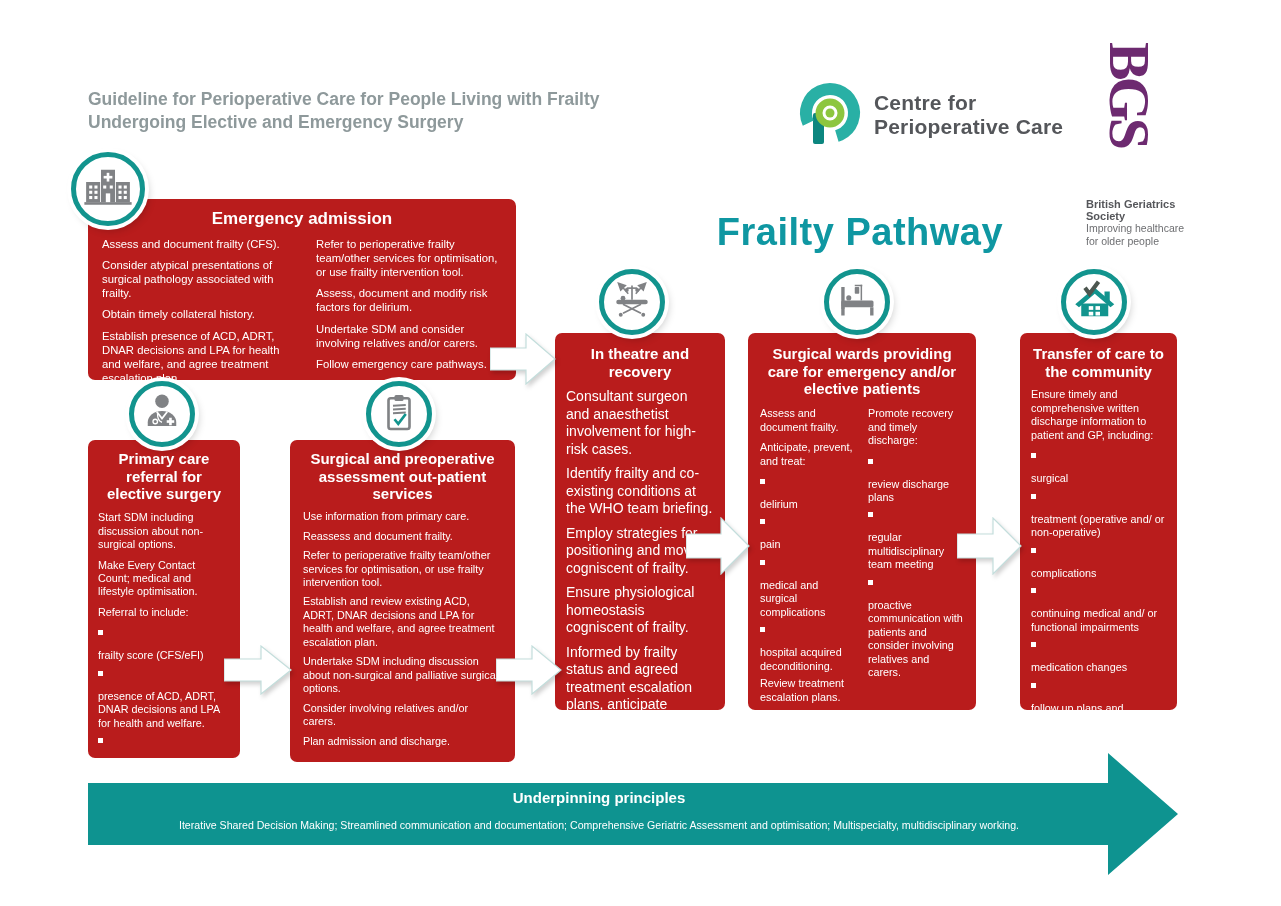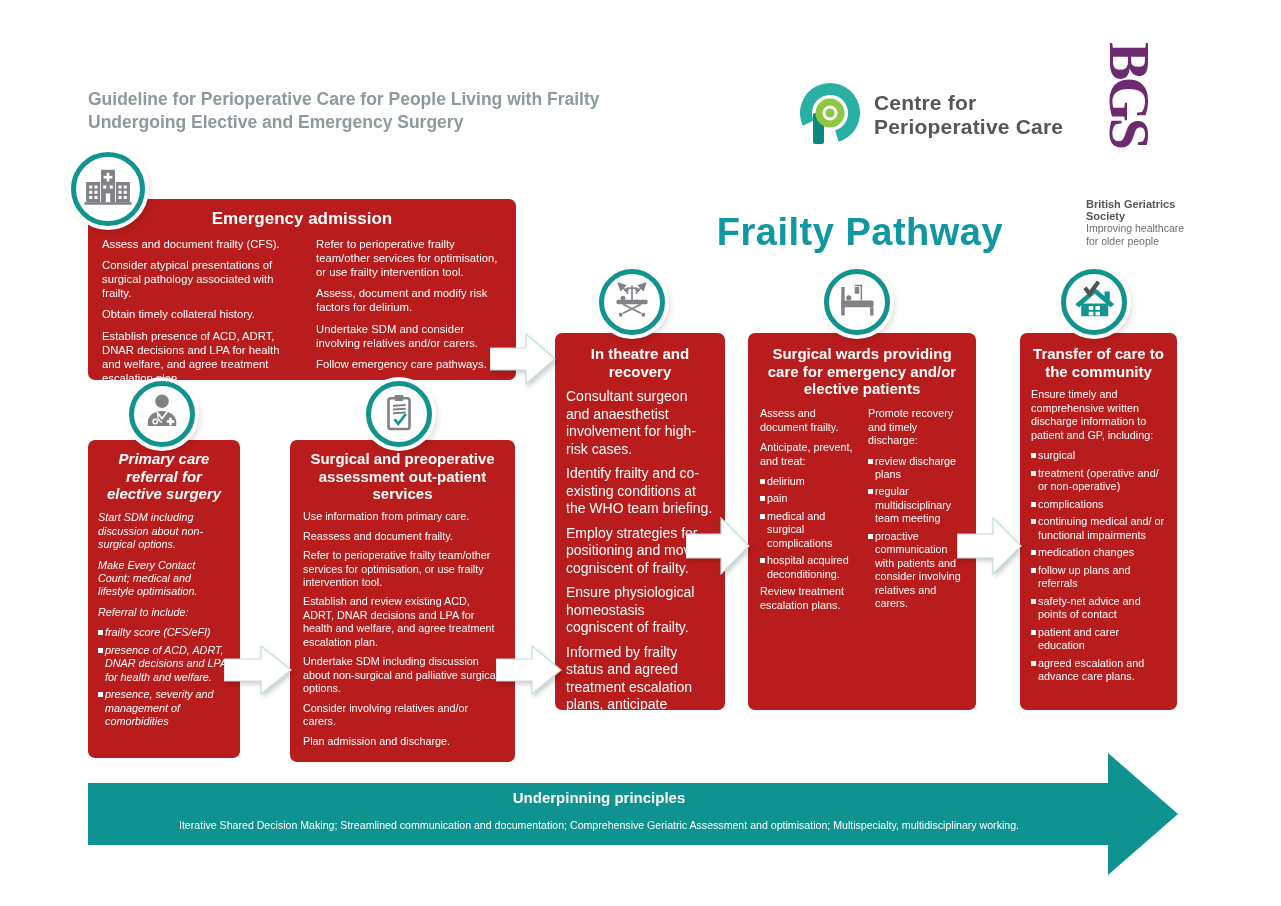--- a/index.html
+++ b/index.html
@@ -29,29 +29,29 @@
 
   .pathway-title {
     left:660px; top:211px; width:400px; text-align:center;
     font-size:38px; font-weight:bold; color:#0f97a2; letter-spacing:0.5px;
   }
 
   
   .tbox { background:#b91c1c; border-radius:7px; color:#ffffff; }
   .tbox-title { font-weight:bold; text-align:center; line-height:1.18; }
   .tbox p { line-height:1.25; margin-bottom:7px; }
-  .bullet { display:flex; gap:2px; line-height:1.25; margin-bottom:4px; }
+  .bullet { display:flex; gap:14px; line-height:1.25; margin-bottom:4px;flex-direction:column; }
   .sq { flex:0 0 auto; width:5px; height:5px; background:#ffffff; margin-top:4px; }
 
   .box-emergency { left:88px; top:199px; width:428px; height:181px; padding:10px 14px 6px; }
   .box-emergency .tbox-title { font-size:17px; margin-bottom:8px; }
   .box-emergency .cols { display:flex; gap:28px; }
   .box-emergency .col { flex:1; font-size:11.3px; }
 
-  .box-primary { left:88px; top:440px; width:152px; height:318px; padding:10px 10px 8px;font-style:italic; }
+  .box-primary { left:88px; top:440px; width:152px; height:318px; padding:10px 10px 8px; }
   .box-primary .tbox-title { font-size:15px; margin-bottom:8px; }
   .box-primary .body { font-size:10.8px; }
 
   .box-surgical { left:290px; top:440px; width:225px; height:322px; padding:10px 13px 20px; }
   .box-surgical .tbox-title { font-size:15px; margin-bottom:7px; }
   .box-surgical .body { font-size:10.8px; }
   .box-surgical p { margin-bottom:6px; }
 
   .box-theatre { left:555px; top:333px; width:170px; height:377px; padding:12px 11px 6px; }
   .box-theatre .tbox-title { font-size:15px; margin-bottom:8px; }

